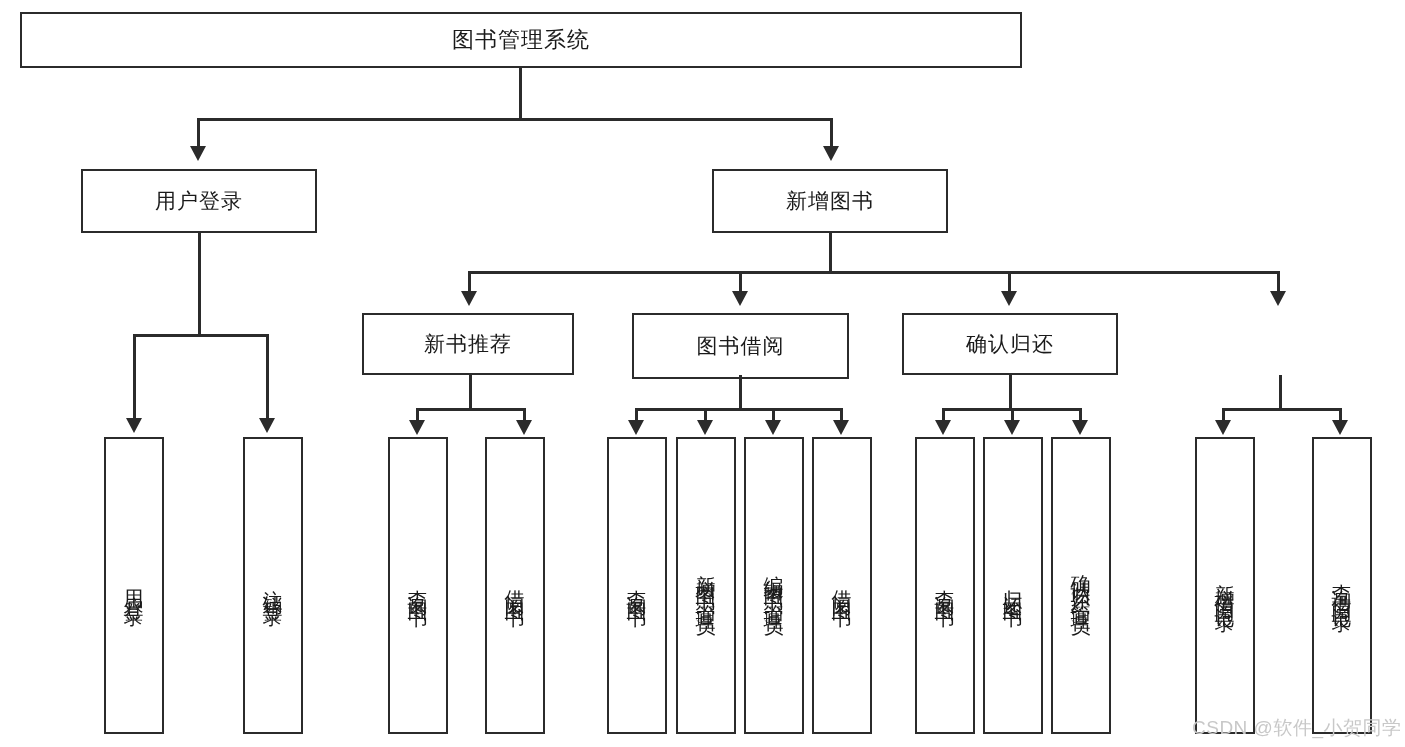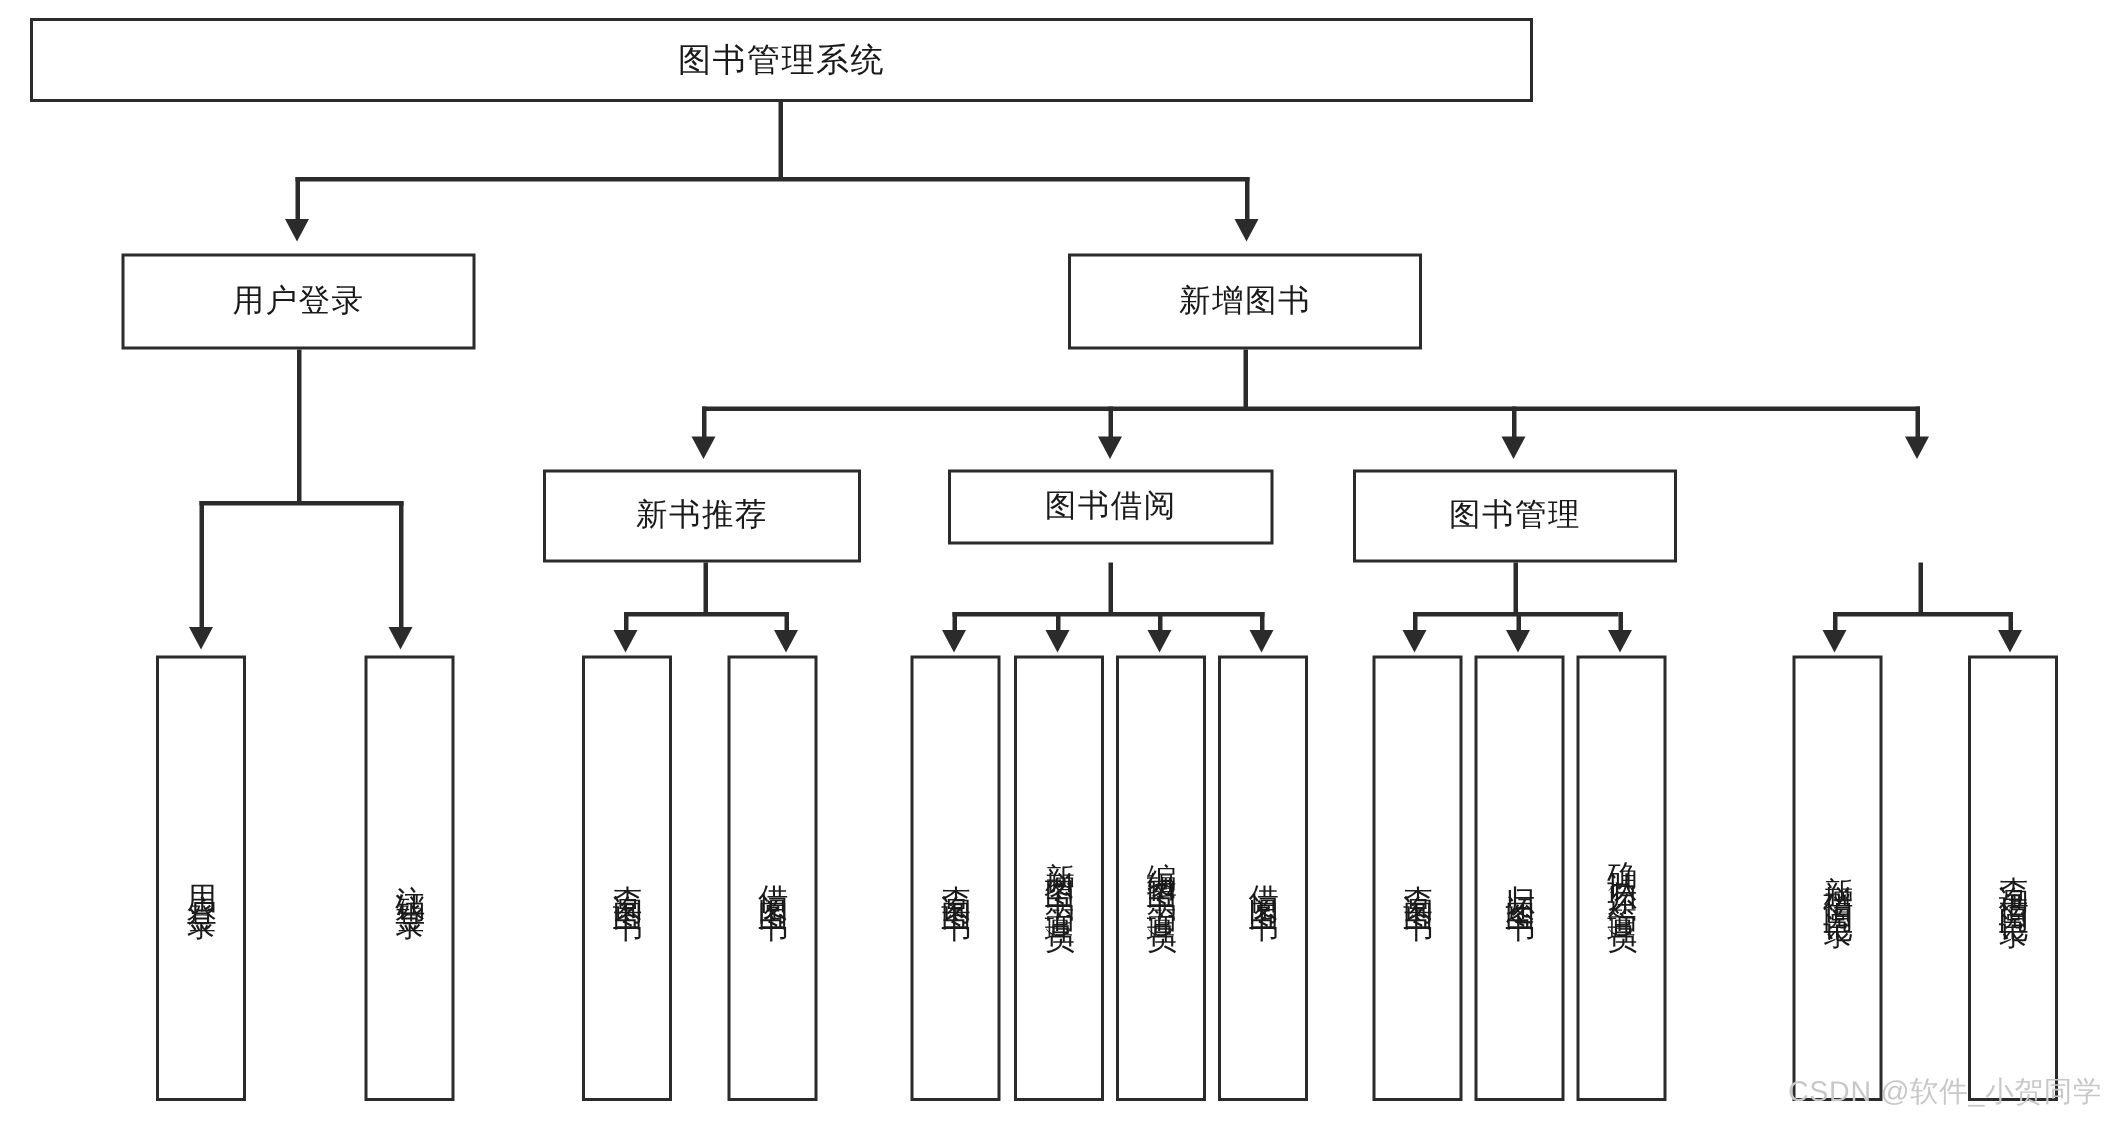--- a/index.html
+++ b/index.html
@@ -105,22 +105,22 @@
   <div class="conn v" style="left:468px; top:271px; width:3px; height:22px;"></div>
   <div class="arrow" style="left:461px; top:291px;"></div>
   <div class="conn v" style="left:739px; top:271px; width:3px; height:22px;"></div>
   <div class="arrow" style="left:732px; top:291px;"></div>
   <div class="conn v" style="left:1008px; top:271px; width:3px; height:22px;"></div>
   <div class="arrow" style="left:1001px; top:291px;"></div>
   <div class="conn v" style="left:1277px; top:271px; width:3px; height:22px;"></div>
   <div class="arrow" style="left:1270px; top:291px;"></div>
 
   <div class="node horizontal" style="left:362px; top:313px; width:212px; height:62px;">新书推荐</div>
-  <div class="node horizontal" style="left:632px; top:313px; width:217px; height:50px;">图书借阅</div>
-  <div class="node horizontal" style="left:902px; top:313px; width:216px; height:62px;">图书管理</div>
+  <div class="node horizontal" style="left:632px; top:313px; width:217px; height:66px;">图书借阅</div>
+  <div class="node horizontal" style="left:902px; top:313px; width:216px; height:62px;">确认归还</div>
 
   <div class="conn v" style="left:469px; top:375px; width:3px; height:35px;"></div>
   <div class="conn h" style="left:416px; top:408px; width:110px; height:3px;"></div>
   <div class="conn v" style="left:416px; top:408px; width:3px; height:14px;"></div>
   <div class="arrow" style="left:409px; top:420px;"></div>
   <div class="conn v" style="left:523px; top:408px; width:3px; height:14px;"></div>
   <div class="arrow" style="left:516px; top:420px;"></div>
 
   <div class="conn v" style="left:739px; top:375px; width:3px; height:35px;"></div>
   <div class="conn h" style="left:635px; top:408px; width:208px; height:3px;"></div>

